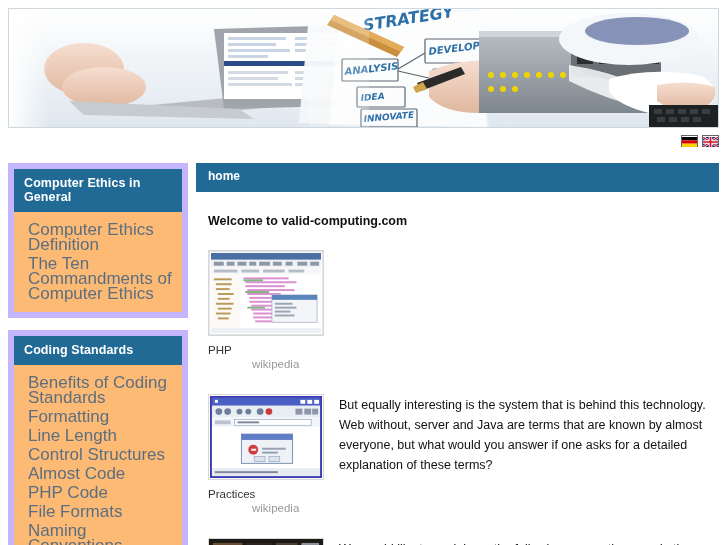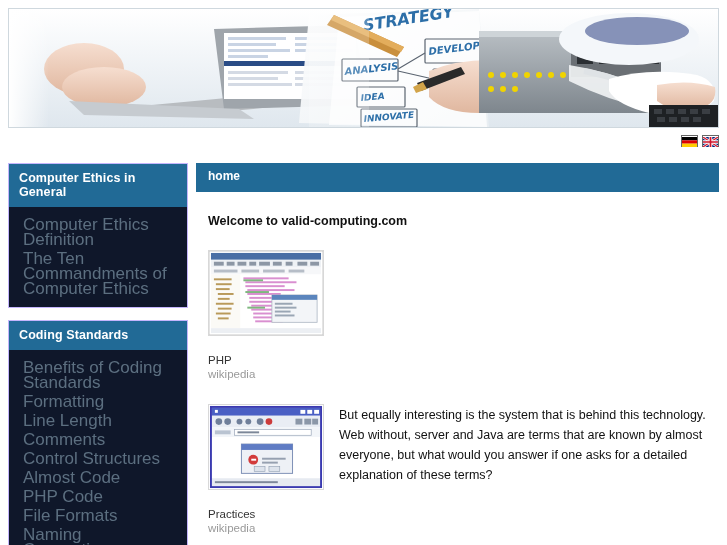--- a/index.html
+++ b/index.html
@@ -56,22 +56,22 @@
   }
 
   
   .sidebar {
     position: absolute;
     left: 8px;
     top: 163px;
     width: 180px;
   }
   .box {
-    border: 1px solid #c4b5fd;
-    background: #0f172a;
+    border: 6px solid #c4b5fd;
+    background: #fdba74;
     margin-bottom: 12px;
     box-sizing: border-box;
   }
   .box-title {
     background: #216a96;
     color: #ffffff;
     font-weight: bold;
     font-size: 12.5px;
     padding: 7px 10px 8px 10px;
     letter-spacing: 0.1px;
@@ -126,27 +126,28 @@
     border: 1px solid #d8d8d8;
     background: #fafafa;
     box-sizing: border-box;
     display: block;
     overflow: hidden;
   }
   .thumb svg { display: block; width: 100%; height: 100%; }
   .caption-title {
     font-size: 11.5px;
     color: #333333;
-    padding-top: 17px;
+    padding-top: 7px;
     line-height: 14px;
   }
   .caption-src {
     font-size: 11.5px;
     color: #9a9a9a;
     line-height: 15px;
+    margin-left: 44px;
   }
   .article-text {
     flex: 1;
     font-size: 12.5px;
     line-height: 20px;
     color: #111111;
     padding-top: 1px;
   }
 </style>
 </head>
@@ -316,21 +317,20 @@
         <a class="nav-link" href="#">The Ten Commandments of Computer Ethics</a>
       </div>
     </div>
 
     <div class="box">
       <div class="box-title">Coding Standards</div>
       <div class="box-body">
         <a class="nav-link" href="#">Benefits of Coding Standards</a>
         <a class="nav-link" href="#">Formatting</a>
         <a class="nav-link" href="#">Line Length</a>
-        <a class="nav-link" href="#">Comments</a>
         <a class="nav-link" href="#">Control Structures</a>
         <a class="nav-link" href="#">Almost Code</a>
         <a class="nav-link" href="#">PHP Code</a>
         <a class="nav-link" href="#">File Formats</a>
         <a class="nav-link" href="#">Naming Conventions</a>
       </div>
     </div>
 
   </div>
 

